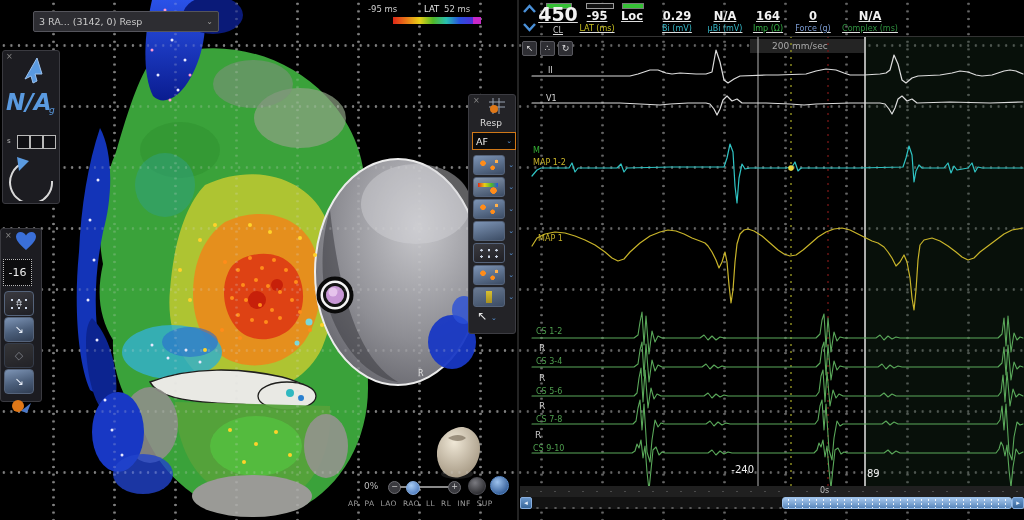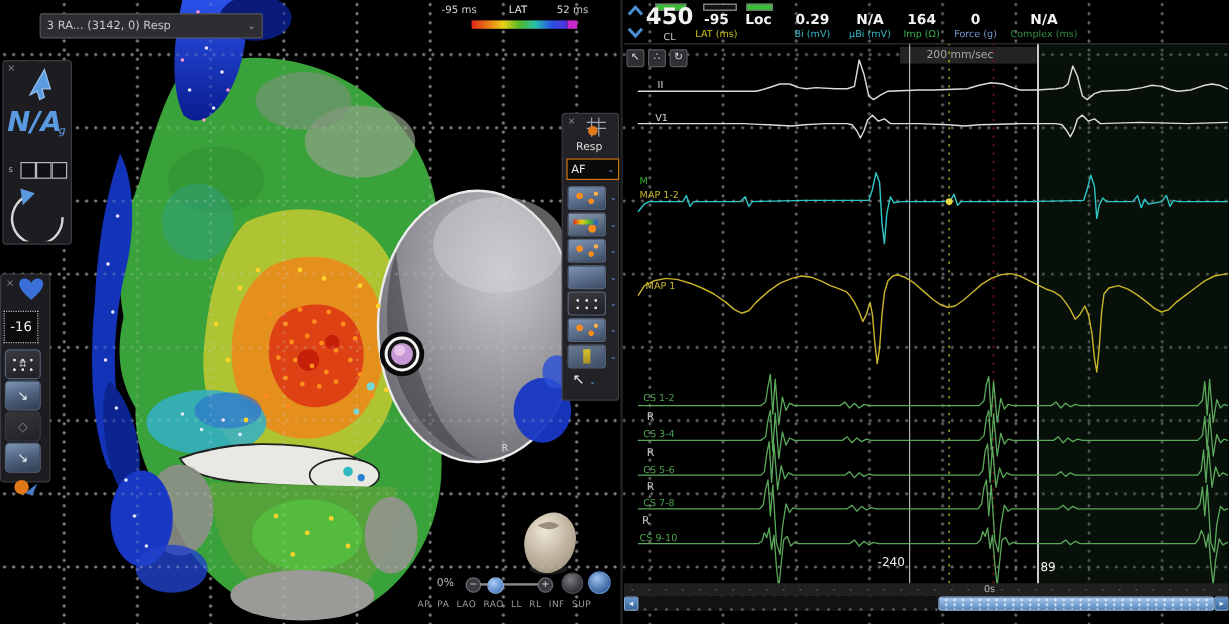--- a/index.html
+++ b/index.html
@@ -85,21 +85,21 @@
     background:radial-gradient(circle at 35% 30%,#a8ccf4,#3a6ab4);border:1px solid #88aede;}
   #sphere-btn{position:absolute;width:16px;height:16px;border-radius:50%;
     background:radial-gradient(circle at 38% 30%,#7a7a80,#151518);border:1px solid #4a4a50;}
   #globe-btn{position:absolute;width:17px;height:17px;border-radius:50%;
     background:radial-gradient(circle at 38% 30%,#9cc2ee,#16407e);border:1px solid #5a8ac8;}
   #orientation-row{left:348px;top:499px;width:170px;z-index:3;display:flex;gap:6px;
     font-size:7.5px;color:#9c9c9c;letter-spacing:.4px;}
   
   #ecg-panel{left:520px;top:0;width:504px;height:520px;z-index:1;}
   #ecg-header{left:0;top:0;width:504px;height:36px;z-index:3;border-bottom:1px solid #333;}
-  .stat{position:absolute;text-align:center;}
+  .stat{position:absolute;text-align:center;text-decoration:underline;}
   .stat .val{display:block;font-size:11.5px;font-weight:bold;color:#f2f2f2;margin-top:9px;}
   .stat.big .val{font-size:19px;margin-top:3px;}
   .stat .lab{display:block;font-size:8px;margin-top:1px;}
   .bar{position:absolute;top:3px;height:4px;border:1px solid #7a7a7a;background:#35c035;}
   .bar.empty{background:#101010;border-color:#9a9a9a;}
   .lab-cl{color:#c6c6c6;} .lab-lat{color:#c8c020;} .lab-bi{color:#35b8c8;}
   .lab-imp{color:#35b045;} .lab-force{color:#7a9ad0;} .lab-cx{color:#2f8f3f;}
   #trace-toolbar{left:2px;top:41px;z-index:3;display:flex;gap:3px;}
   #trace-toolbar .tbtn{width:13px;height:13px;background:#2e2e33;border:1px solid #58585e;
     border-radius:2px;color:#d8d8d8;font-size:9px;line-height:12px;text-align:center;}
@@ -271,21 +271,21 @@
     <div id="grid-left" class="grid abs"></div>
 
     <div id="map-selector" class="abs">
       <span>3 RA... (3142, 0) Resp</span>
       <span class="chev">⌄</span>
     </div>
 
     <div id="colorbar-labels" class="abs">
       <span style="left:0">-95 ms</span>
       <span style="left:56px;color:#e8e8e8">LAT</span>
-      <span style="left:96px">52 ms</span>
+      <span style="left:76px">52 ms</span>
     </div>
     <div id="colorbar" class="abs">
       <span class="grad"></span>
       <span class="mag"></span>
     </div>
 
     <div id="force-panel" class="abs panelbox">
       <span class="abs x" style="left:3px;top:2px">×</span>
       <svg class="abs" style="left:14px;top:4px" width="28" height="30">
         <path d="M20,3 L8,24 L14,21 L16,28 L20,26 L18,19 L25,19 Z" fill="#5a9ae0" stroke="#9cc2ee" stroke-width="1"></path>

